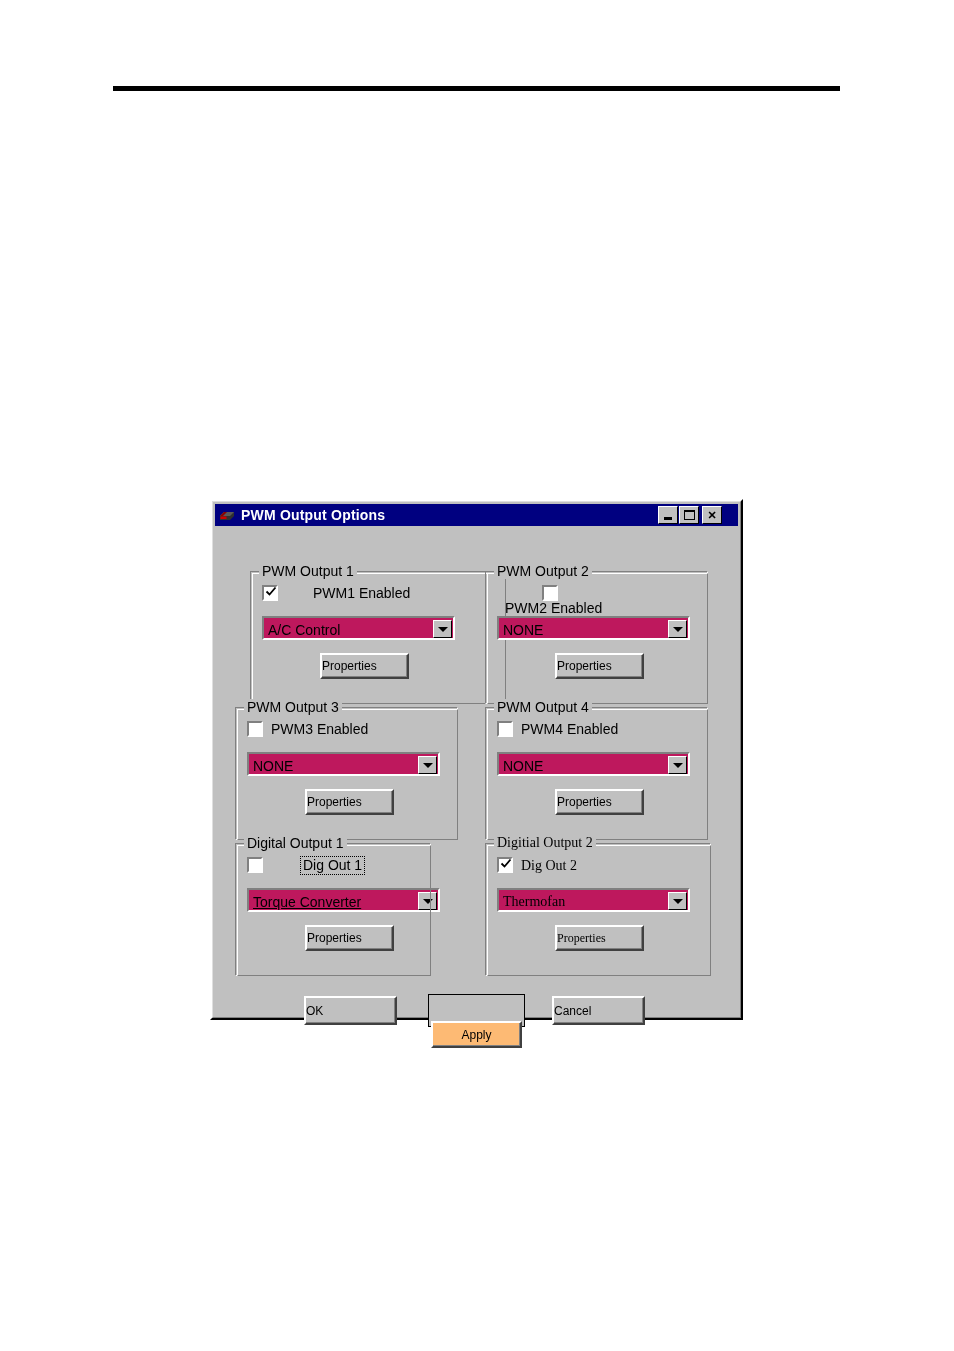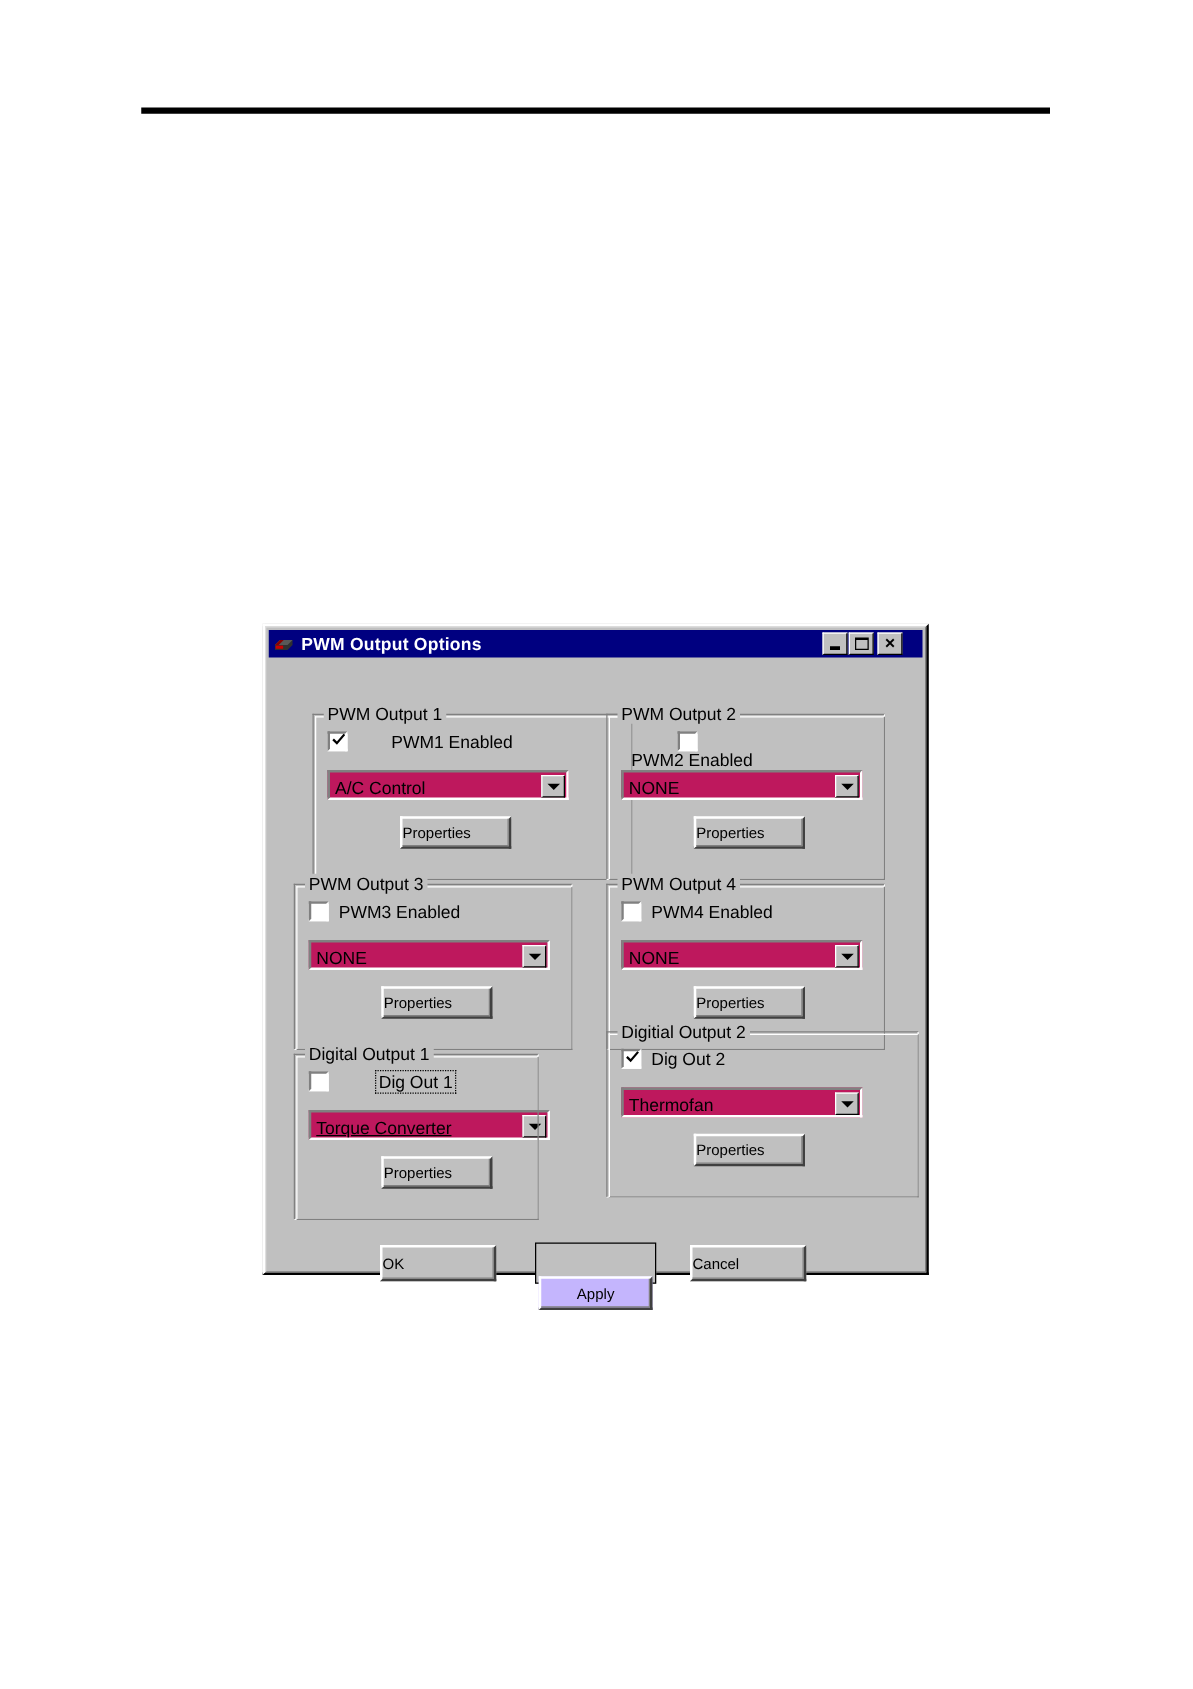--- a/index.html
+++ b/index.html
@@ -272,21 +272,21 @@
     border-bottom: 1px solid #808080;
     pointer-events: none;
   }
   .btn.default {
     border: 1px solid #000000;
     padding: 2px;
   }
   .btn.default .inner {
     width: 100%;
     height: 100%;
-    background: #c4b5fd;
+    background: #fdba74;
     border-top: 2px solid #ffffff;
     border-left: 2px solid #ffffff;
     border-right: 2px solid #404040;
     border-bottom: 2px solid #404040;
     box-sizing: border-box;
     display: flex;
     align-items: center;
     justify-content: center;
     position: relative;
     margin-top: 48px;
@@ -413,21 +413,21 @@
         <span class="combo-arrow">
             <span class="tri"></span>
           </span>
       </div>
       <div class="btn" style="left:69px; top:81px; width:89px; height:26px;">
         <span class="shadow-in"></span>
         <span class="btn-label">Properties</span>
       </div>
     </div>
 
-    <div class="group" style="left:270px; top:296px; width:250px; height:133px;">
+    <div class="group" style="left:270px; top:314px; width:226px; height:133px;font-family:Liberation Serif, serif;">
       <span class="group-title">Digitial Output 2</span>
       <div class="cb-row" style="left:11px; top:13px;">
         <span class="checkbox">
           <svg class="tick" viewBox="0 0 12 12">
             <path d="M1.5 5.5 L4.5 8.5 L10.5 1.5" stroke="#000000" stroke-width="1.8" fill="none"></path>
           </svg>
         </span>
         <span class="cb-label">Dig Out 2</span>
       </div>
       <div class="combo" style="left:11px; top:44px; width:193px;">

